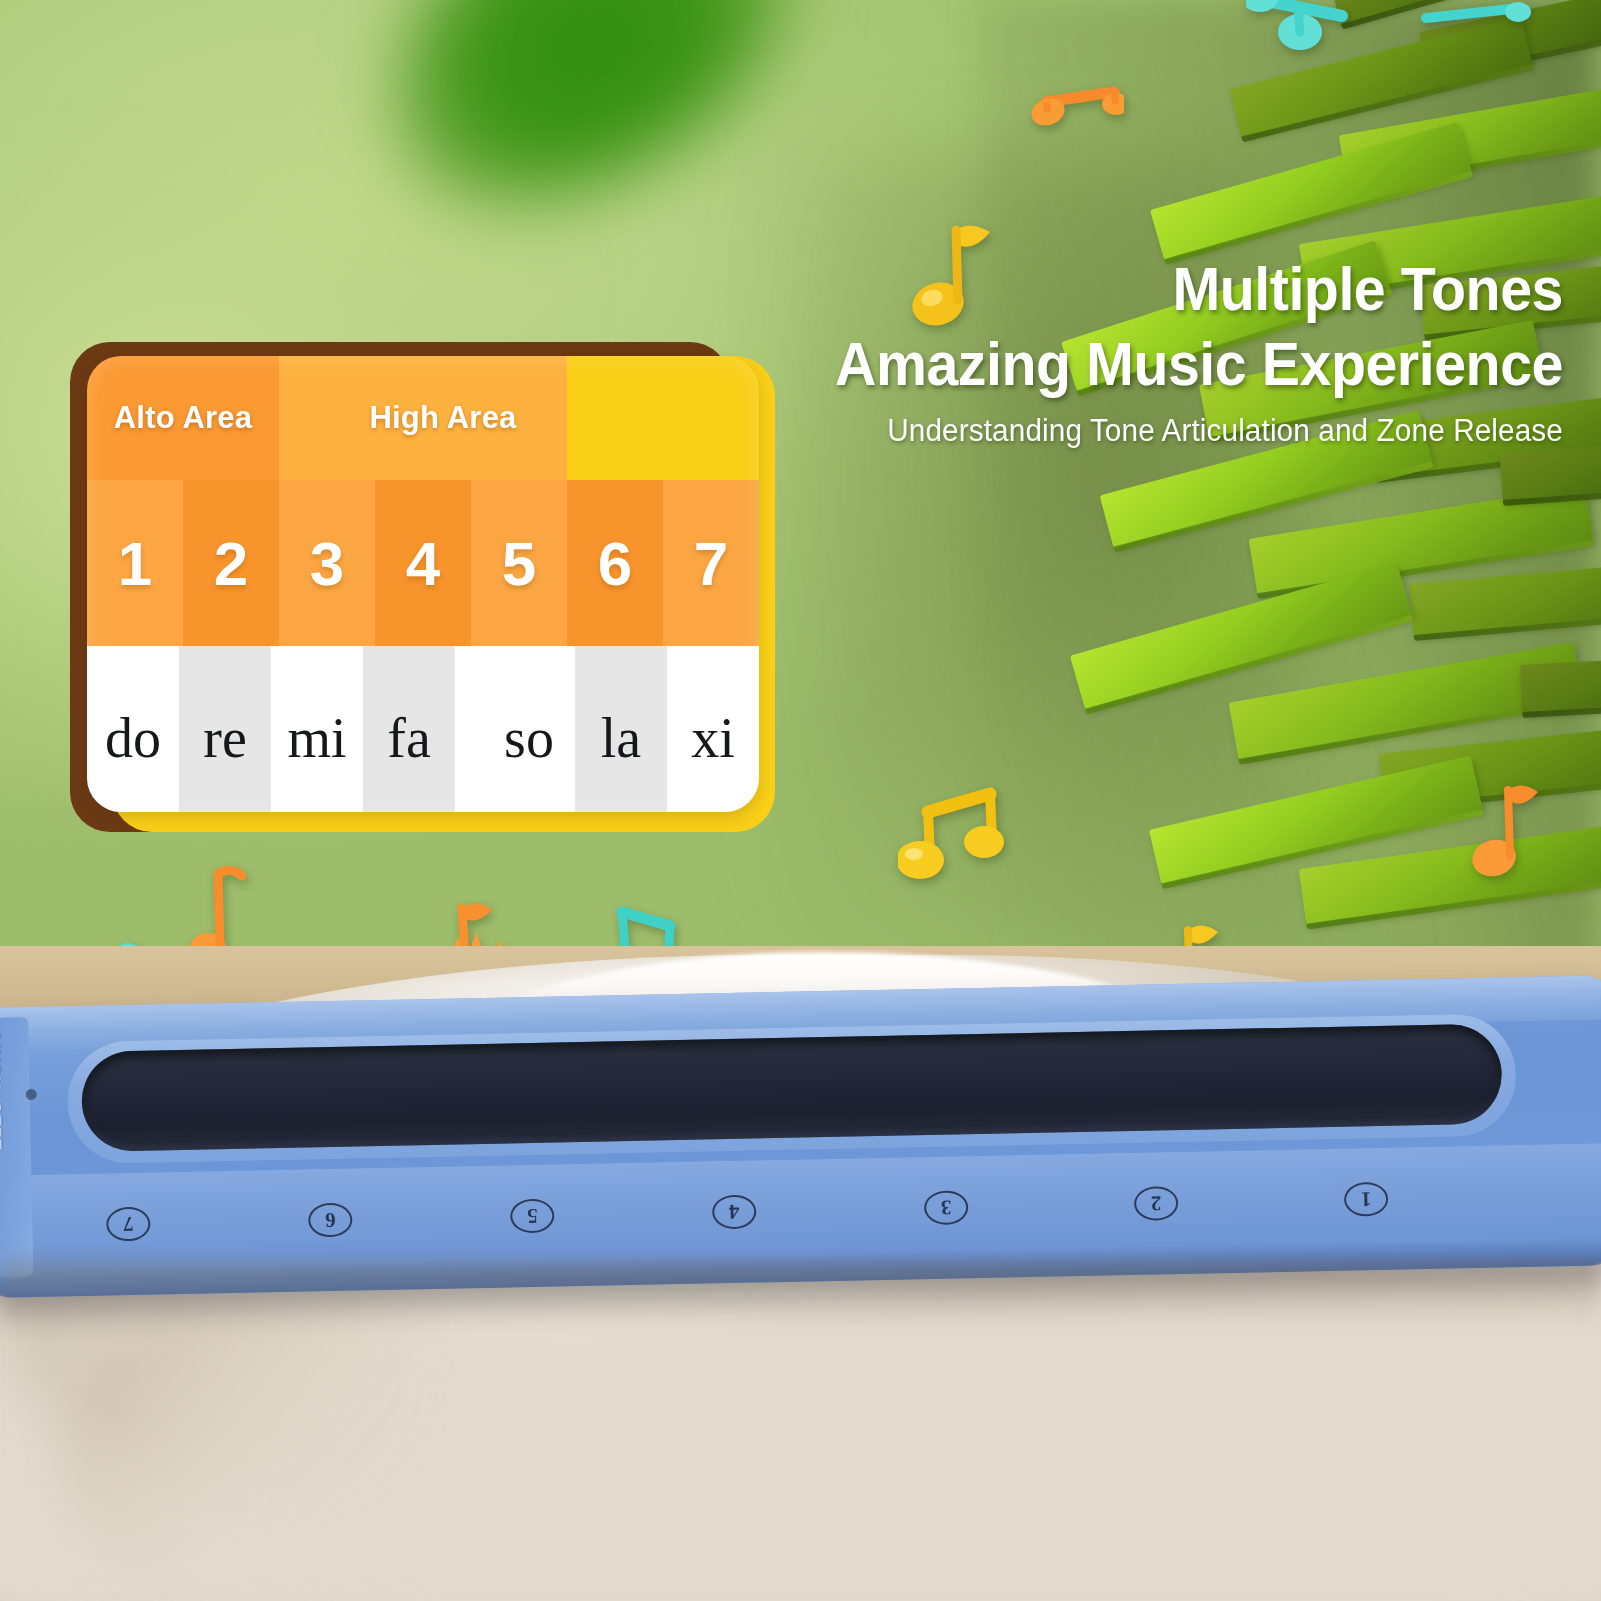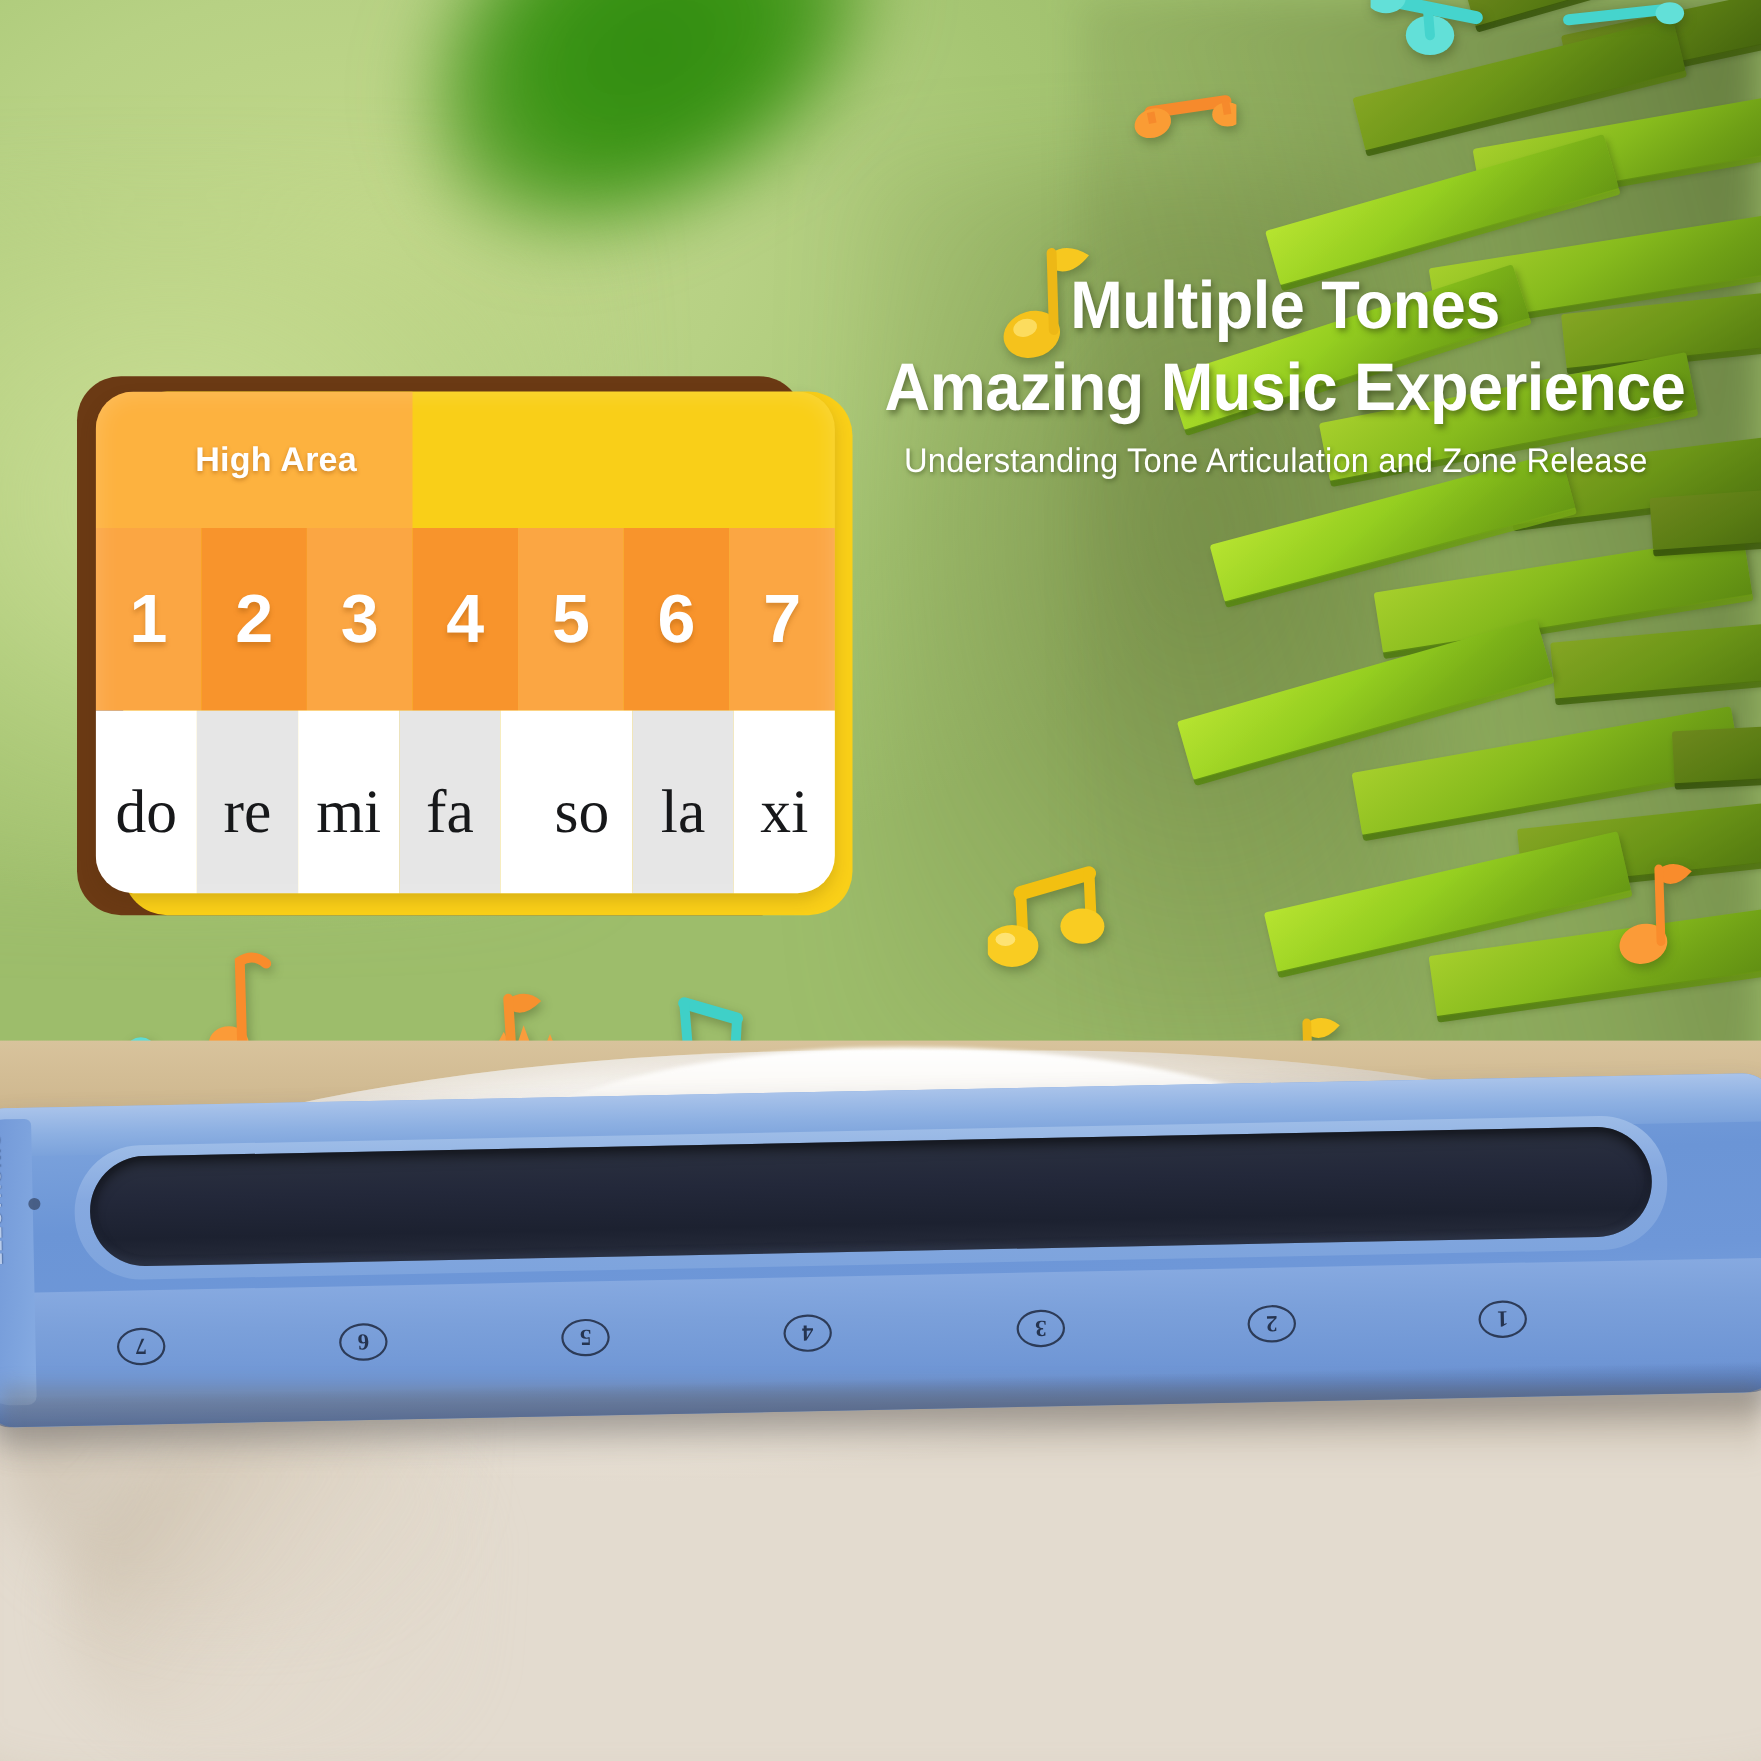--- a/index.html
+++ b/index.html
@@ -219,21 +219,21 @@
     color:#17181a; font-size:56px;
     font-family:"Liberation Serif", serif;
   }
   .card-inner-glow {
     position:absolute; left:17px; top:14px; width:672px; height:456px;
     border-radius:34px; pointer-events:none;
     box-shadow:inset 0 0 22px rgba(255,255,255,.18);
   }
 
   
-  #headline { position:absolute; right:38px; top:246px; width:840px; text-align:center; }
+  #headline { position:absolute; right:38px; top:258px; width:840px; text-align:right; }
   .h1 {
     font-size:61px; font-weight:700; color:#fff;
     letter-spacing:-.5px; line-height:1.04;
     text-shadow:2px 3px 6px rgba(40,55,15,.55);
     font-family:"Liberation Sans", sans-serif;
     transform:scaleX(.94); transform-origin:right center;
   }
   .h2 {
     margin-top:12px;
     font-size:61px; font-weight:700; color:#fff;
@@ -390,20 +390,23 @@
     </svg>
   </div>
 
   <div id="tone-card">
     <div class="card-shadow-brown"></div>
     <div class="card-shadow-yellow"></div>
 
     <div class="card-body">
 
       <div class="zone-row">
+        <div class="zone" style="width:28.57%; background:#fb9a33;">
+          <span>Alto Area</span>
+        </div>
         <div class="zone" style="width:42.86%; background:#fdb23f;padding-left:40px;">
           <span>High Area</span>
         </div>
       </div>
 
       <div class="num-row">
         <div class="num-cell" style="background:#fba643;">
             <span>1</span>
           </div>
         <div class="num-cell" style="background:#f8942c;">

